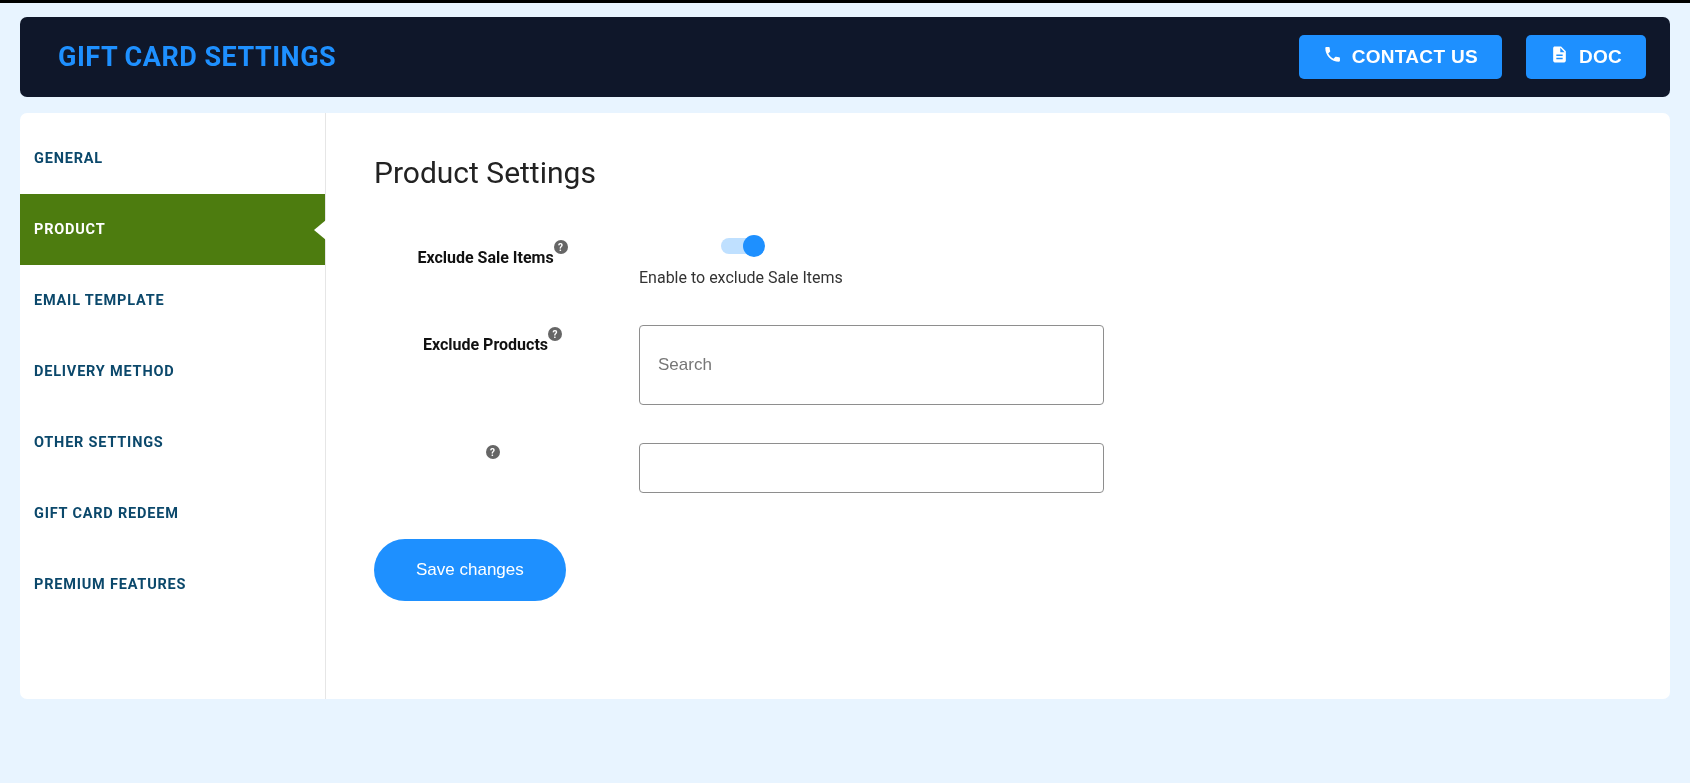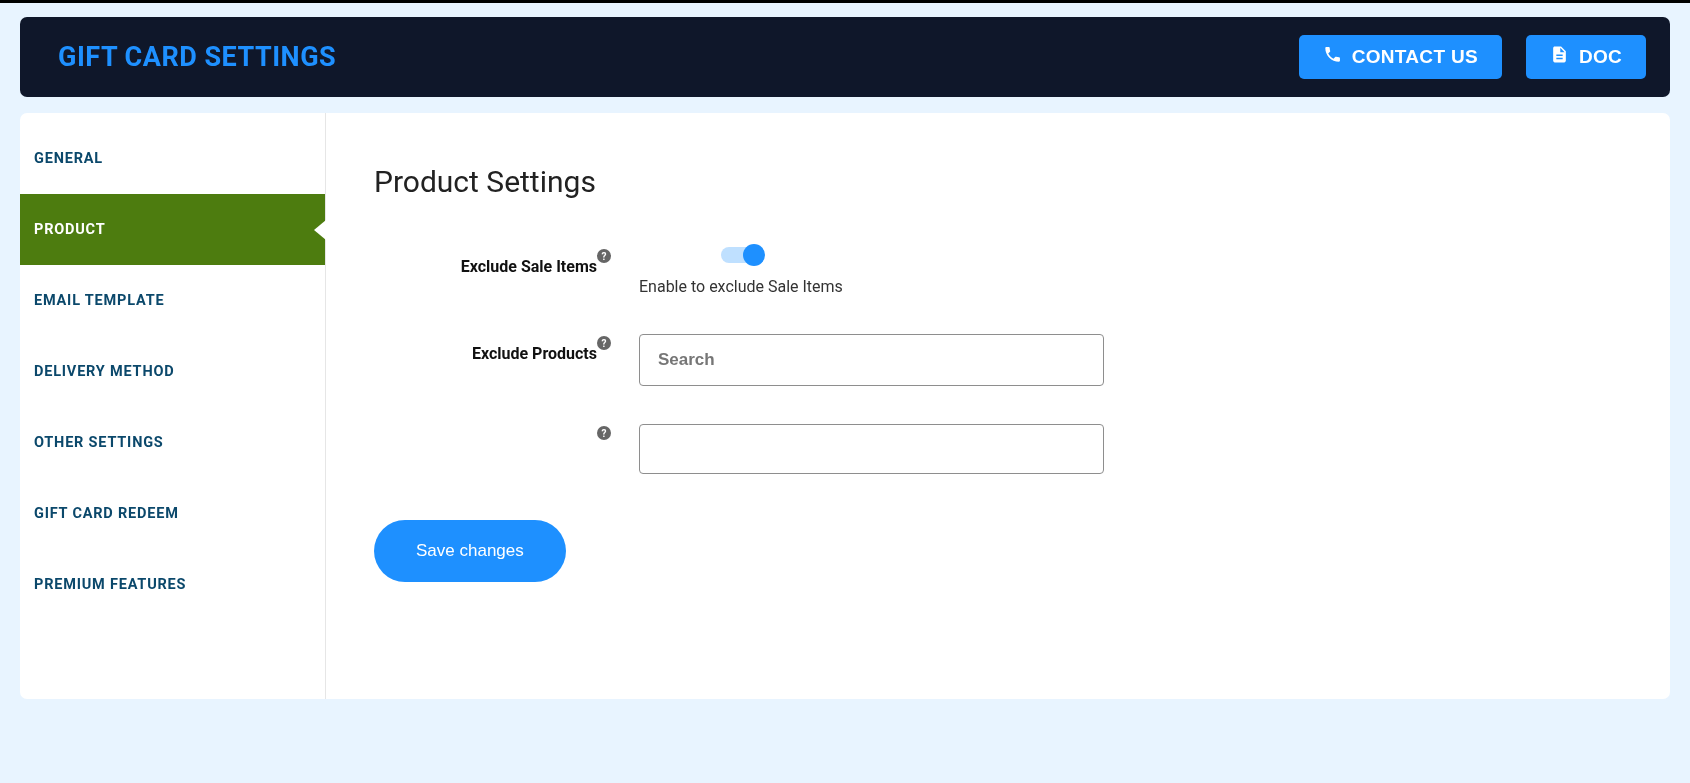--- a/index.html
+++ b/index.html
@@ -90,32 +90,31 @@
     border-bottom-right-radius: 7px;
     padding: 42px 48px;
     border-left: 1px solid #e6e6e6;
     min-height: 586px;
   }
   .content-title {
     font-size: 30px;
     font-weight: 400;
     color: #222;
     margin-bottom: 48px;
-    margin-top: 9px;
   }
   .form-rows { display: flex; flex-direction: column; gap: 38px; }
   .form-row {
     display: flex;
     align-items: flex-start;
   }
   .form-label-cell {
     width: 245px;
     display: flex;
     align-items: flex-start;
-    justify-content: flex-end;
+    justify-content: center;
     padding-right: 8px;
   }
   .form-label {
     color: #111;
     font-weight: 700;
     font-size: 16px;
     padding-top: 10px;
   }
   .help-icon {
     width: 14px;
@@ -161,21 +160,21 @@
 
   .search-box, .plain-box {
     width: 465px;
     border: 1px solid #8e8e8e;
     border-radius: 4px;
     font-size: 17px;
     color: #333;
     padding: 0 18px;
     background: #fff;
   }
-  .search-box { height: 52px; font-weight: bold; }
+  .search-box { height: 80px; }
   .search-box::placeholder { color: #767676; }
   .plain-box { height: 50px; }
 
   .save-btn {
     margin-top: 46px;
     background: #1e90ff;
     color: #fff;
     border: none;
     border-radius: 999px;
     font-size: 17px;

